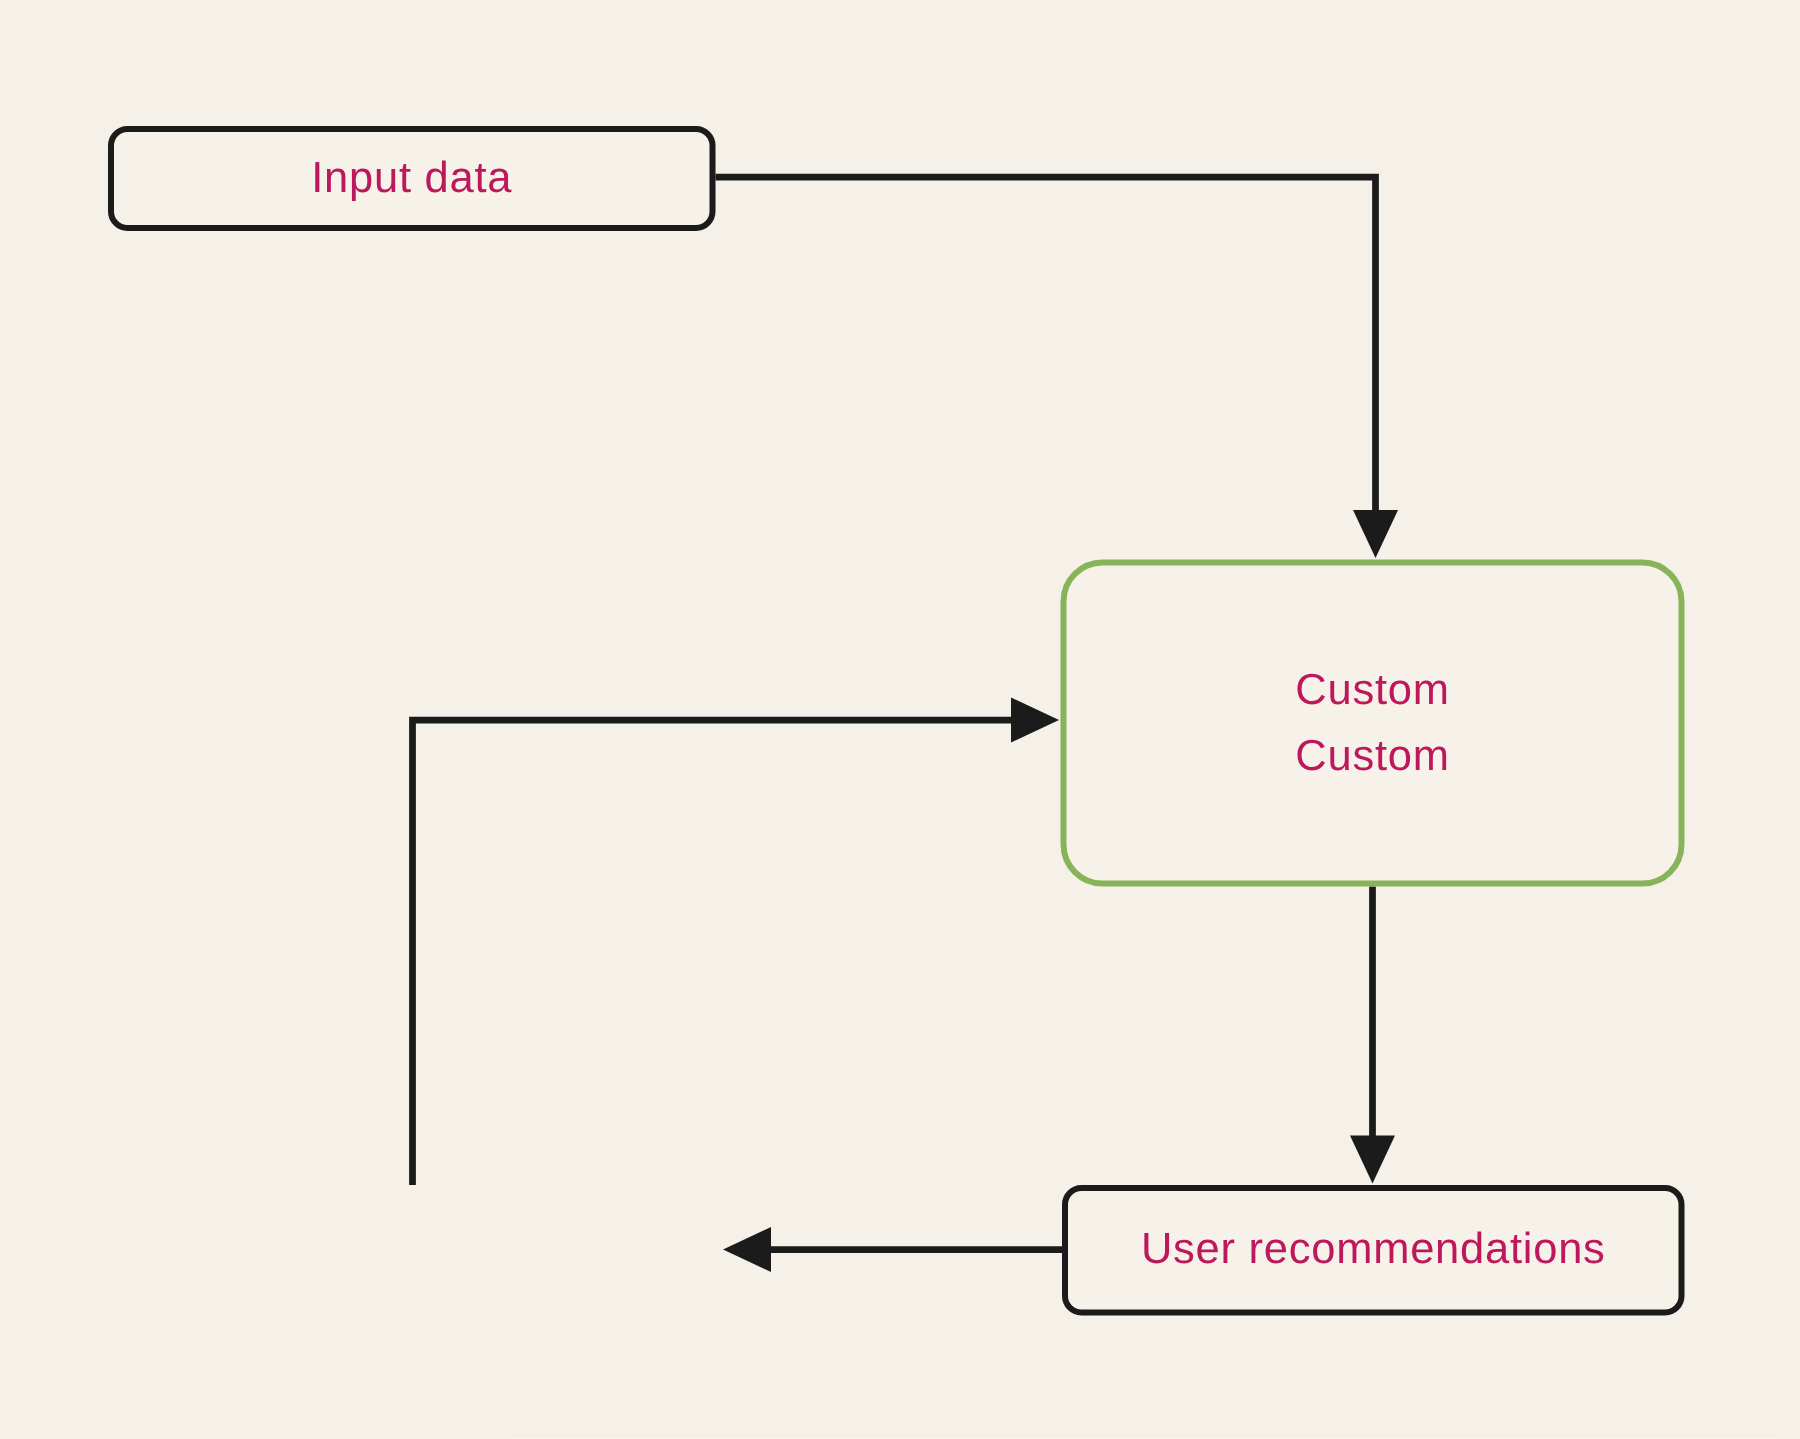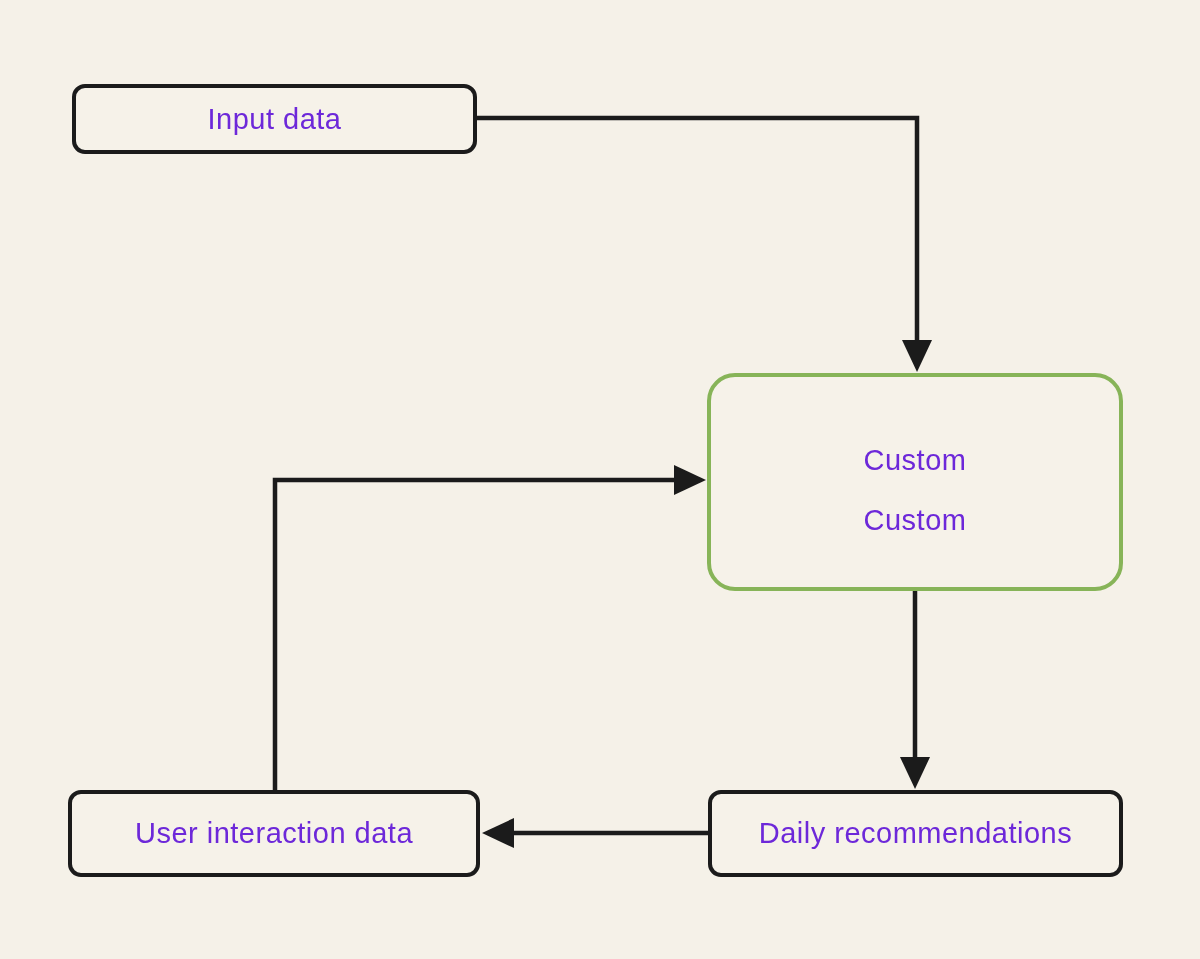--- a/index.html
+++ b/index.html
@@ -22,21 +22,21 @@
     height: 959px;
   }
   .node {
     position: absolute;
     box-sizing: border-box;
     background: #f6f2e9;
     display: flex;
     align-items: center;
     justify-content: center;
     text-align: center;
-    color: #6d28d9;
+    color: #be185d;
     font-size: 29px;
     letter-spacing: 0.5px;
   }
   .node-black {
     border: 4px solid #1b1b1b;
     border-radius: 13px;
   }
   .node-green {
     border: 4px solid #87b458;
     border-radius: 28px;
@@ -61,21 +61,20 @@
     height: 87px;
   }
   #node-user {
     left: 68px;
     top: 790px;
     width: 412px;
     height: 87px;
   }
   .label-line {
     display: block;
-    margin-top: 16px;
   }
 </style>
 </head>
 <body>
 
 <div id="canvas">
 
   <svg class="edges-layer" viewBox="0 0 1200 959" xmlns="http://www.w3.org/2000/svg" aria-hidden="true">
 
     <g stroke="#1b1b1b" stroke-width="4.5" fill="none">
@@ -104,20 +103,17 @@
   </div>
 
   <div id="node-engine" class="node node-green">
     <span>
       <span class="label-line">Custom</span>
       <span class="label-line">Custom</span>
     </span>
   </div>
 
   <div id="node-daily" class="node node-black">
-    <span>Daily recommendations</span>
+    <span>User recommendations</span>
   </div>
 
-  <div id="node-user" class="node node-black">
-    <span>User interaction data</span>
-  </div>
 
 </div>
 
 </body></html>

